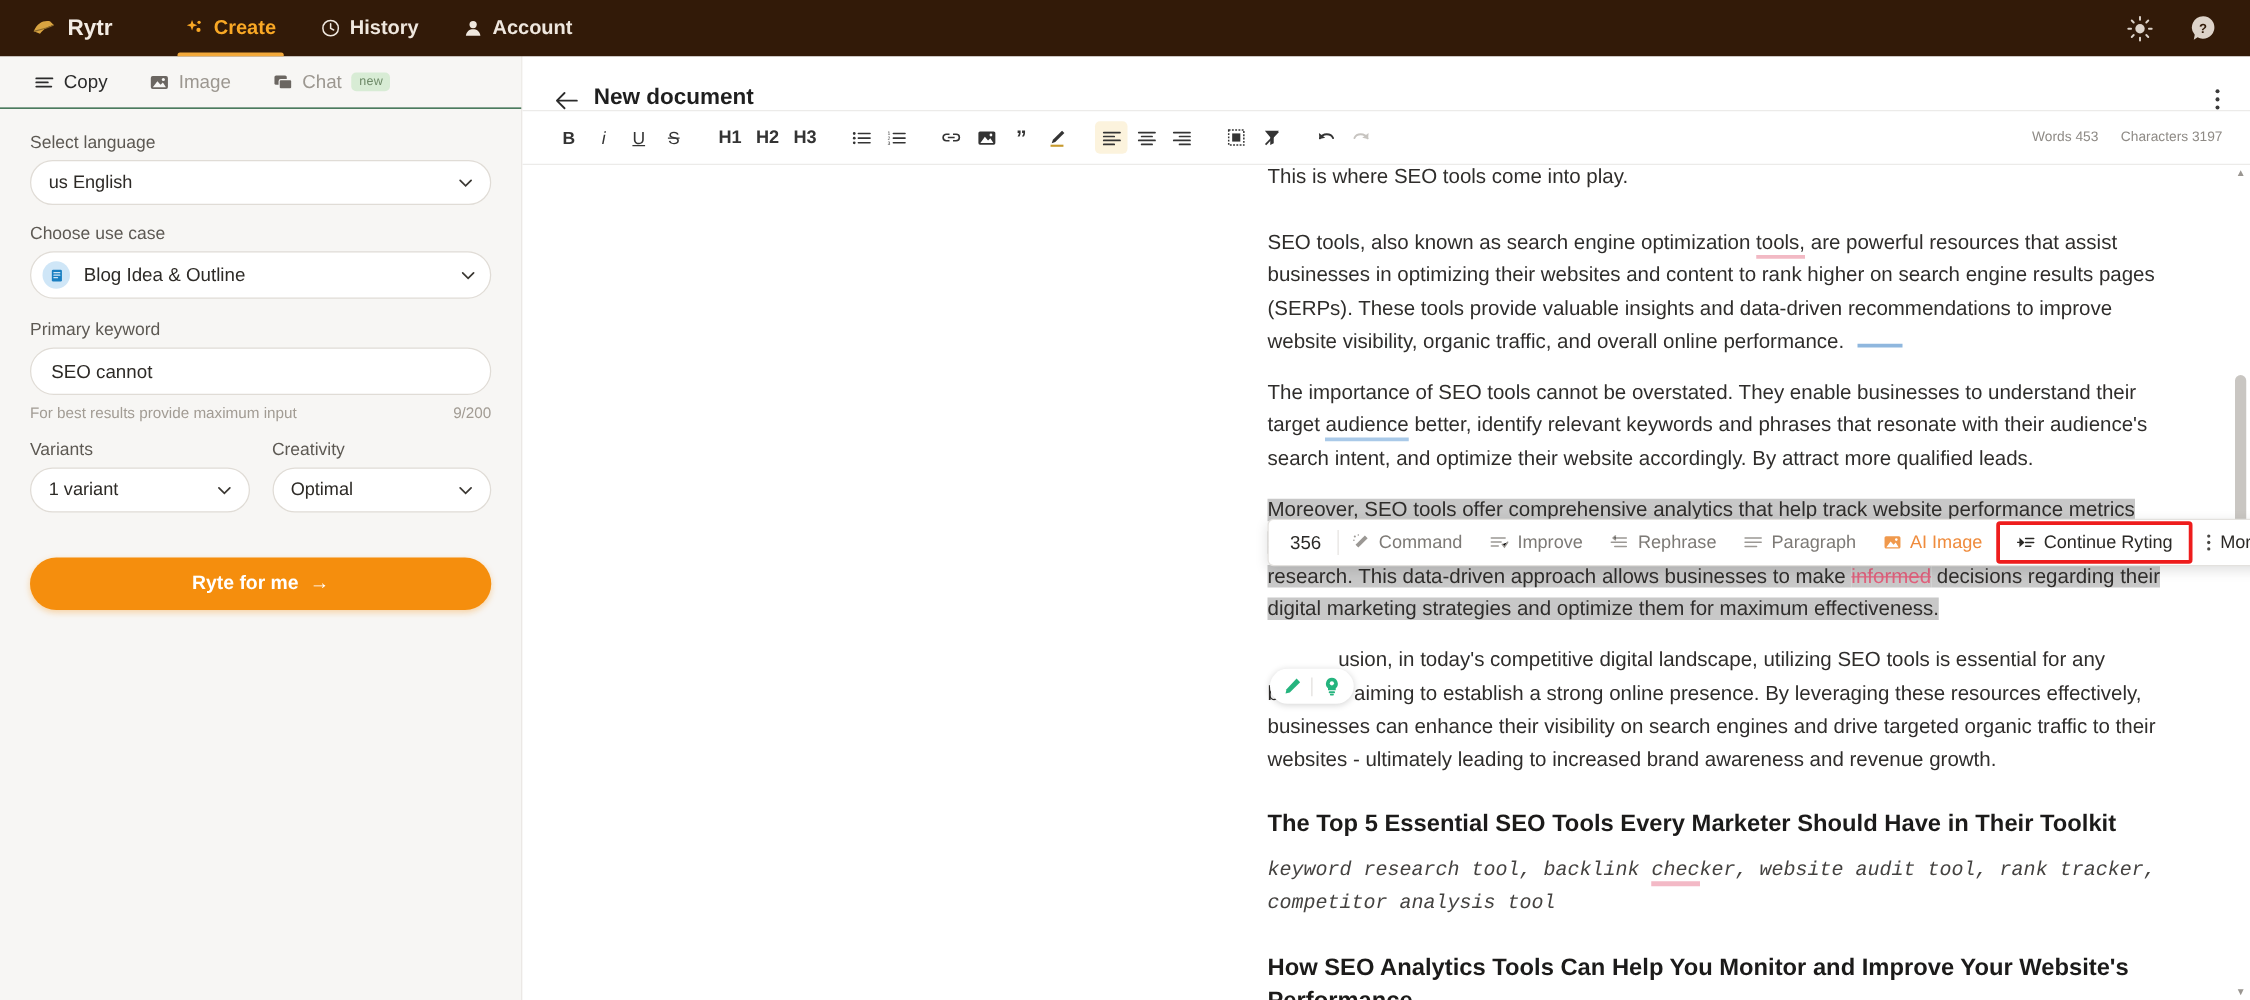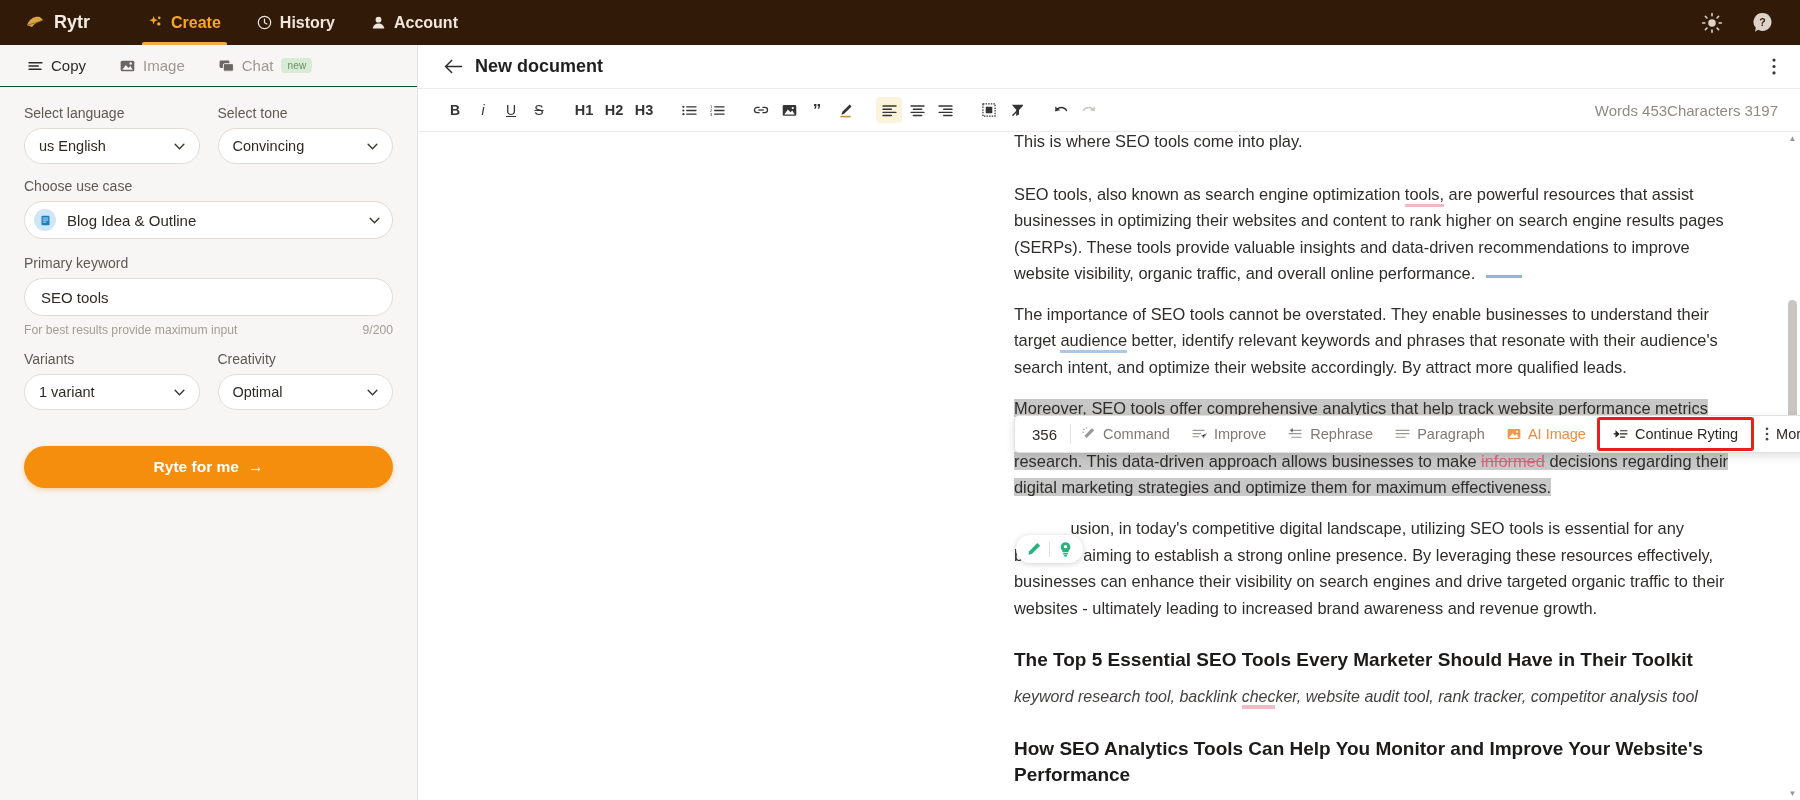--- a/index.html
+++ b/index.html
@@ -111,61 +111,61 @@
     height: 42px; border-radius: 21px;
     background: #f58e0d; color: #fff;
     display: flex; align-items: center; justify-content: center;
     font-size: 15.5px; font-weight: bold; gap: 9px;
     box-shadow: 0 2px 5px rgba(245,142,13,.35);
   }
 
   
   .right { flex: 1; height: 755px; display: flex; flex-direction: column; background: #fff; }
   .doc-head {
-    height: 44px; display: flex; align-items: center;
+    height: 44px; display: flex; align-items: flex-end;
     padding: 0 24px 0 26px; border-bottom: 1px solid #ecebe9;
   }
   .back-ico { font-size: 18px; color: #2b2b2b; margin-right: 12px; }
   .doc-title { font-size: 18px; font-weight: bold; color: #1f1f1f; }
   .kebab { margin-left: auto; color: #3a3a3a; font-size: 17px; letter-spacing: 1px; }
   .fmtbar {
     height: 43px; display: flex; align-items: center;
     padding: 0 22px 0 24px; border-bottom: 1px solid #ecebe9;
     gap: 2px;
   }
   .fbtn {
     width: 26px; height: 26px; border-radius: 4px;
     display: flex; align-items: center; justify-content: center;
     font-size: 14px; color: #343434;
   }
   .fbtn.active { background: #fcf3dd; }
   .fbtn.disabled { color: #c7c4c0; }
   .fsep { width: 14px; }
   .fbtn.hsize { width: 28px; font-size: 14.5px; font-weight: bold; }
-  .counts { margin-left: auto; display: flex; font-size: 15px; color: #8e8a85; text-align: center; }
+  .counts { margin-left: auto; display: flex; gap: 18px; font-size: 11px; color: #8e8a85; text-align: center; }
 
   .doc-scroll { flex: 1; position: relative; overflow: hidden; }
   .doc-body {
     padding: 8px 70px 0 596px;
     position: absolute; top:0; left:0; right:0;
     font-size: 16.4px; color: #2f2d2b; line-height: 1.62;
   }
   .doc-body p { margin: 0 0 14px 0; }
   .clip-top { position: relative; top: -12px; color: #2f2d2b; }
   .sel { background: #c8c8c8; }
   .squiggle-red {
     border-bottom: 3px solid #f2b9c4; padding-bottom: 1px;
   }
   .squiggle-blue { border-bottom: 3px solid #a9c9e8; padding-bottom: 1px; }
   .strike-red { color: #e0607c; text-decoration: line-through; text-decoration-color:#e0607c; }
   .h3doc {
     font-size: 19px; font-weight: bold; color: #1c1b1a;
     margin: 26px 0 10px 0; line-height: 1.4;
   }
-  .kw { font-style: italic; font-size: 16px; color: #444240; margin: 0 0 4px 0; }
+  .kw { font-style: italic; font-size: 16px; color: #444240; margin: 0 0 4px 0; font-family: Liberation Mono, monospace; }
   .kw .pinkmark { border-bottom: 4px solid #f3b9c6; }
 
   
   .ai-toolbar {
     position: absolute; left: 596px; top: 283px;
     height: 38px; background: #fff;
     border: 1px solid #e3e1de; border-radius: 5px;
     box-shadow: 0 3px 10px rgba(0,0,0,.13);
     display: flex; align-items: center; padding: 0 4px;
     z-index: 40;
@@ -333,31 +333,20 @@
           <span class="flabel">Select language</span>
           <div class="select">
             <span>us English</span>
             <span class="chev">
               <svg width="11" height="7" viewBox="0 0 12 8">
                   <path d="M1 1.5 L6 6.5 L11 1.5" stroke="#3b3833" stroke-width="1.6" fill="none" stroke-linecap="round"></path>
                 </svg>
             </span>
           </div>
         </div>
-        <div class="field">
-          <span class="flabel">Select tone</span>
-          <div class="select">
-            <span>Convincing</span>
-            <span class="chev">
-              <svg width="11" height="7" viewBox="0 0 12 8">
-                  <path d="M1 1.5 L6 6.5 L11 1.5" stroke="#3b3833" stroke-width="1.6" fill="none" stroke-linecap="round"></path>
-                </svg>
-            </span>
-          </div>
-        </div>
       </div>
 
       <div class="field">
         <span class="flabel">Choose use case</span>
         <div class="select-usecase">
           <span class="uc-left">
             <span class="uc-icon">
               <svg width="11" height="11" viewBox="0 0 12 12">
                   <rect x="1.6" y="0.8" width="8.8" height="10.4" rx="1.2" fill="#1a7fc1"></rect>
                   <g stroke="#cfe6f7" stroke-width="1" stroke-linecap="round">
@@ -373,21 +362,21 @@
             <svg width="11" height="7" viewBox="0 0 12 8">
                 <path d="M1 1.5 L6 6.5 L11 1.5" stroke="#3b3833" stroke-width="1.6" fill="none" stroke-linecap="round"></path>
               </svg>
           </span>
         </div>
       </div>
 
       <div class="field" style="margin-top:16px;">
         <span class="flabel">Primary keyword</span>
         <div class="input">
-          <span>SEO tools</span>
+          <span>SEO cannot</span>
         </div>
         <div class="hint-row">
           <span>For best results provide maximum input</span>
           <span>9/200</span>
         </div>
       </div>
 
       <div class="row2" style="margin-top:10px;">
         <div class="field">
           <span class="flabel">Variants</span>

